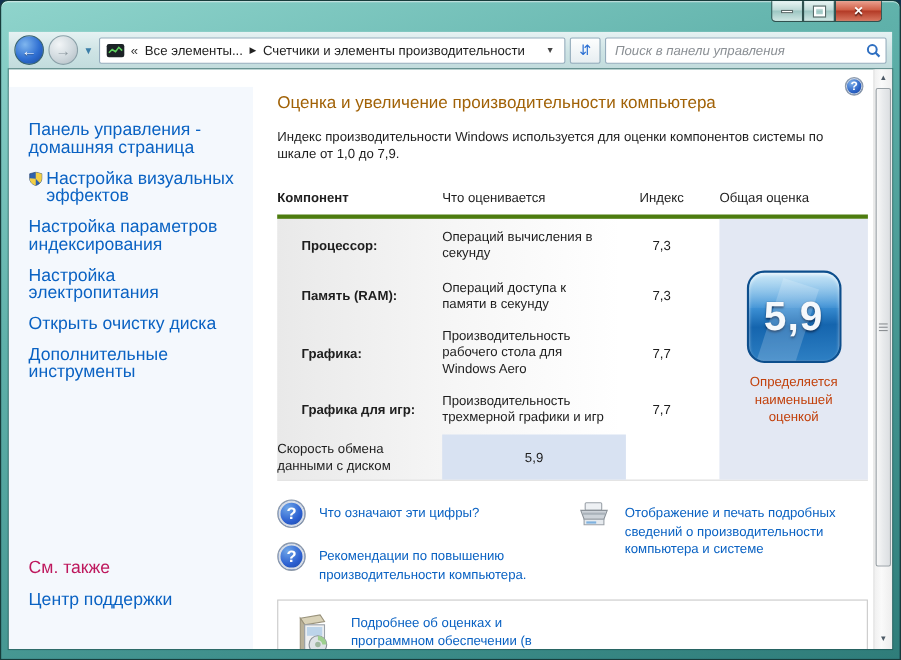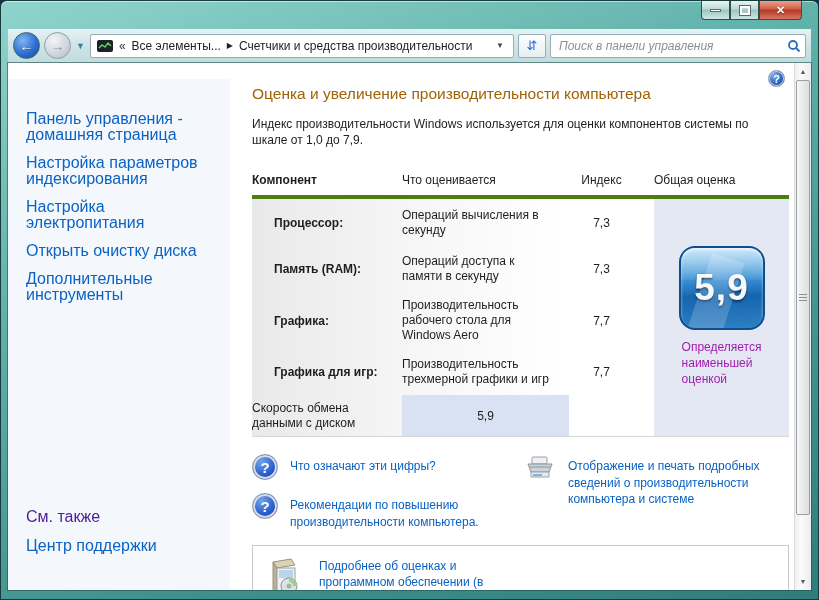--- a/index.html
+++ b/index.html
@@ -60,21 +60,21 @@
   .client { position:absolute; top:62px; left:7px; right:7px; bottom:9px; background:#fff;
     display:flex; outline:1px solid rgba(30,75,75,.55); }
 
   
   .sidebar { width:222px; background:#f4f8fd; padding:32px 10px 14px 18px;
     display:flex; flex-direction:column; font-size:16px;margin-top:16px; }
   .side-item { color:#0a62c3; line-height:16px; margin-bottom:12px; cursor:pointer; position:relative; }
   .side-item.with-shield { padding-left:0; }
   .shield-icon { position:absolute; left:-16px; top:1px; width:13px; height:13px; }
   .side-spacer { flex:1; }
-  .see-also { color:#4c1d95; margin-bottom:12px; }
+  .see-also { color:#be185d; margin-bottom:12px; }
 
   
   .main { flex:1; position:relative; padding:20px 10px 0 22px; overflow:hidden; }
   .help-icon { position:absolute; top:7px; right:9px; width:17px; height:17px; border-radius:50%;
     background:radial-gradient(circle at 35% 30%,#7fb1ea,#2b63c6 55%,#173f91);
     border:1px solid #8d99a8; color:#fff; font-size:11px; font-weight:bold;
     display:flex; align-items:center; justify-content:center; cursor:pointer;
     box-shadow:0 0 0 1px #c9d2dd inset; }
   .page-title { color:#a16207; font-size:15.5px; margin-top:2px; }
   .intro { margin-top:13px; font-size:12px; color:#1e1e1e; line-height:1.35; width:548px; }
@@ -100,21 +100,21 @@
     background:linear-gradient(178deg,#8ecdf0 0%,#3e92d6 38%,#1565ae 60%,#2e80c4 100%);
     border:2px solid #0d4e8c; position:relative; overflow:hidden;
     display:flex; align-items:center; justify-content:center;
     box-shadow:inset 0 2px 3px rgba(255,255,255,.6); }
   .badge:before { content:""; position:absolute; left:0; top:0; right:0; height:40%;
     background:linear-gradient(rgba(255,255,255,.55),rgba(255,255,255,.05)); }
   .badge:after { content:""; position:absolute; left:18px; top:8px; width:34px; height:80px;
     background:rgba(255,255,255,.18); transform:rotate(18deg); }
   .badge-score { position:relative; font-size:37px; font-weight:bold; color:#f4f8fc;
     text-shadow:0 2px 2px rgba(10,40,80,.75), 0 0 1px #23527e; letter-spacing:1px; }
-  .badge-caption { margin-top:10px; font-size:12px; line-height:1.3; color:#a21caf; }
+  .badge-caption { margin-top:10px; font-size:12px; line-height:1.3; text-align:center; color:#c2410c; }
 
   
   .links { margin-top:17px; display:flex; width:537px; }
   .links-left { width:272px; display:flex; flex-direction:column; gap:13px; }
   .links-right { flex:1; }
   .linkitem { display:flex; gap:12px; align-items:flex-start; }
   .q-icon { width:26px; height:26px; border-radius:50%; flex:0 0 auto;
     background:radial-gradient(circle at 35% 28%,#6ea6e8,#2b5fd0 55%,#173f91);
     border:1px solid #8d99a8; box-shadow:0 0 0 2px #d7dde6 inset;
     color:#fff; font-size:15px; font-weight:bold; display:flex; align-items:center; justify-content:center; cursor:pointer; }
@@ -164,21 +164,21 @@
 
     <div class="crumb-bar">
       <span class="crumb-icon">
         <svg width="16" height="12" viewBox="0 0 16 12">
             <polyline points="2,8 5,5 8,7 11,3 14,6" fill="none" stroke="#5fd35f" stroke-width="1.4"></polyline>
           </svg>
       </span>
       <span class="crumb-collapse">«</span>
       <span class="crumb-item">Все элементы...</span>
       <span class="crumb-sep">▶</span>
-      <span class="crumb-item">Счетчики и средства производительности</span>
+      <span class="crumb-item">Счетчики и элементы производительности</span>
       <span class="crumb-spacer"></span>
       <span class="crumb-drop">▼</span>
     </div>
 
     <div class="refreshbtn">
         <span>⇵</span>
       </div>
 
     <div class="searchbox">
       <input placeholder="Поиск в панели управления" style="">
@@ -189,20 +189,31 @@
           </svg>
       </span>
     </div>
   </div>
 
   <div class="client">
 
     <div class="sidebar">
       <div class="side-item preline">Панель управления -
 домашняя страница</div>
+      <div class="side-item with-shield" style="margin-left:16px;">
+        <span class="shield-icon">
+          <svg width="13" height="13" viewBox="0 0 13 13">
+            <path d="M6.5 0.5 L12 2 V6 C12 9.5 9.5 11.8 6.5 12.6 C3.5 11.8 1 9.5 1 6 V2 Z" fill="#2f62ad" stroke="#1d3c6e" stroke-width="0.6"></path>
+            <path d="M6.5 0.5 L12 2 V6 C12 7.8 11.3 9.3 10.2 10.4 L6.5 6.5 Z" fill="#f3cf45"></path>
+            <path d="M1 6 C1 9.5 3.5 11.8 6.5 12.6 L6.5 6.5 Z" fill="#f3cf45"></path>
+          </svg>
+        </span>
+        <span class="preline">Настройка визуальных
+эффектов</span>
+      </div>
       <div class="side-item preline">Настройка параметров
 индексирования</div>
       <div class="side-item preline">Настройка электропитания</div>
       <div class="side-item preline">Открыть очистку диска</div>
       <div class="side-item preline">Дополнительные
 инструменты</div>
       <div class="side-spacer"></div>
       <div class="see-also">См. также</div>
       <div class="side-item" style="margin-bottom:22px;">Центр поддержки</div>
     </div>

